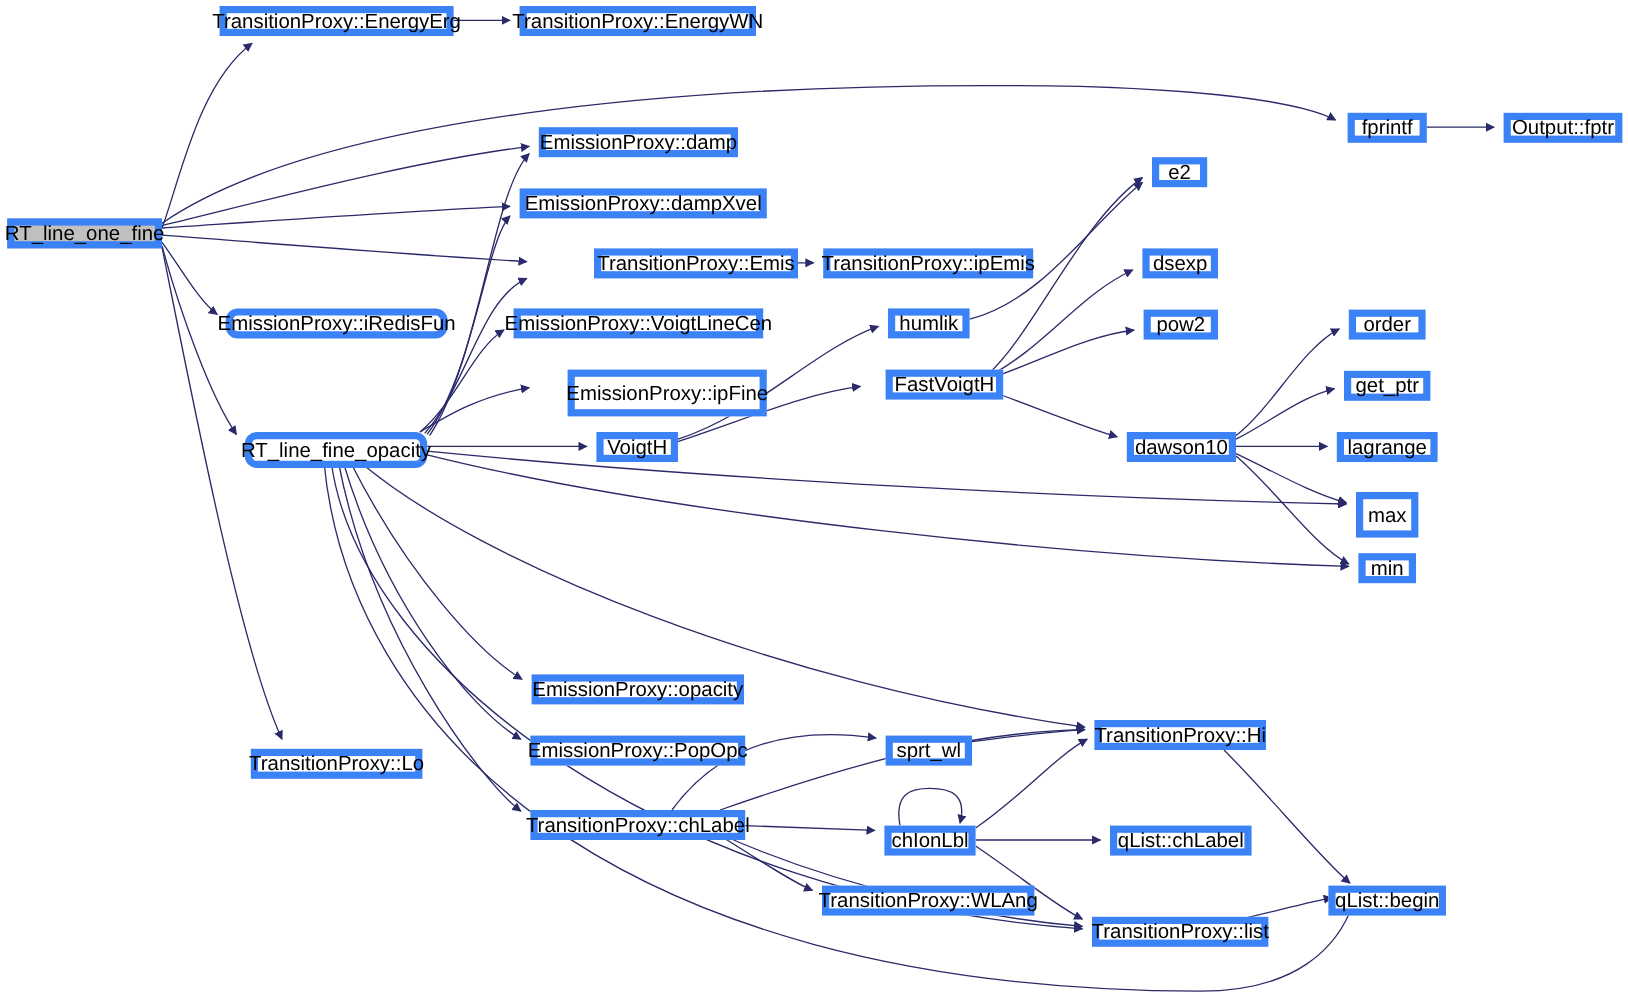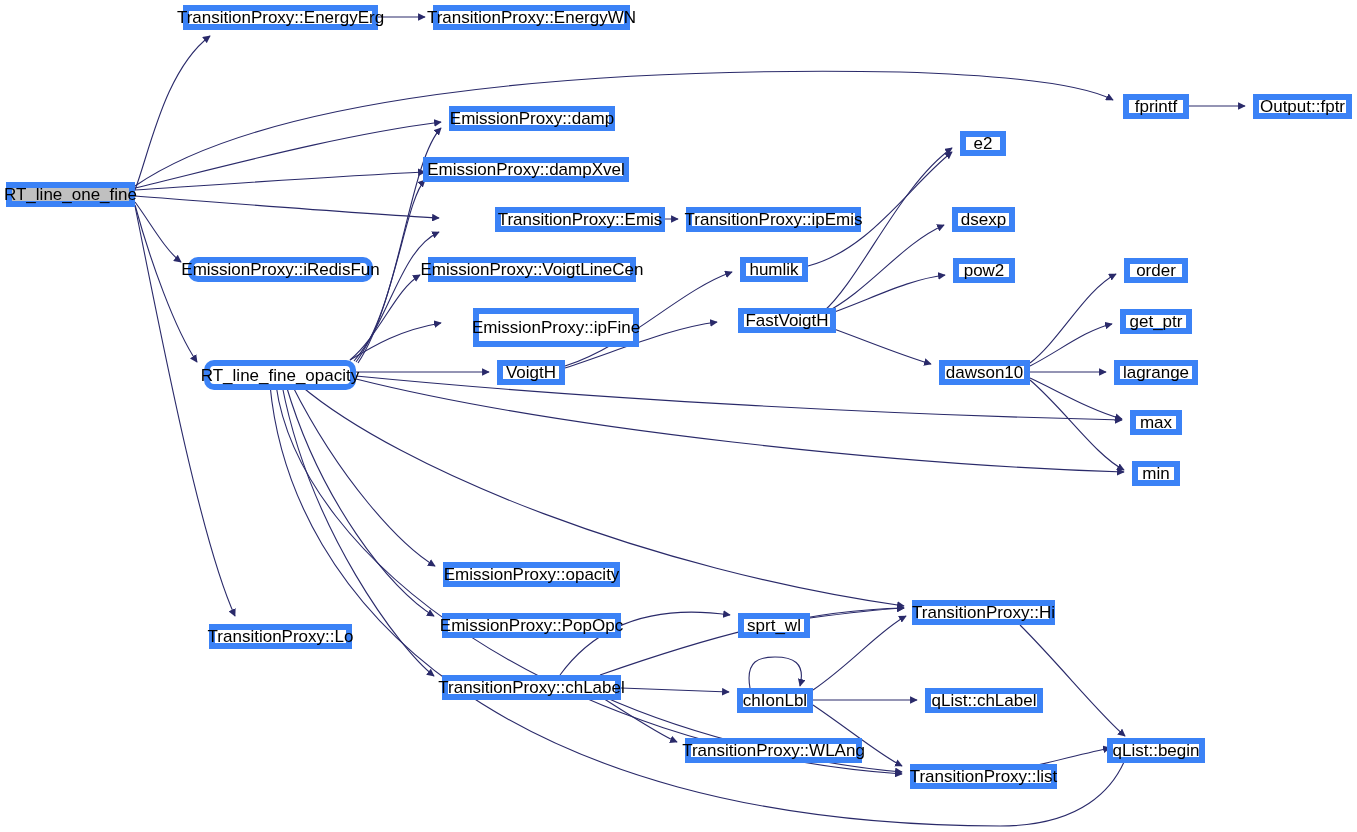--- a/index.html
+++ b/index.html
@@ -71,38 +71,38 @@
         <path d="M813,705 C850,730 880,755 902,766" fill="none" stroke="#2a2a6a" stroke-width="1.1" marker-end="url(#arrow)"></path>
         <path d="M1020,625 C1060,665 1100,715 1125,736" fill="none" stroke="#2a2a6a" stroke-width="1.1" marker-end="url(#arrow)"></path>
         <path d="M1025,768 C1060,760 1090,752 1110,748" fill="none" stroke="#2a2a6a" stroke-width="1.1" marker-end="url(#arrow)"></path>
       </g>
   </svg>
   <div id="node-layer">
       <div class="node root" style="left: 6px; top: 182px; width: 129px; height: 25px;">RT_line_one_fine</div>
       <div class="node" style="left: 183px; top: 5px; width: 195px; height: 25px;">TransitionProxy::EnergyErg</div>
       <div class="node" style="left: 433px; top: 5px; width: 197px; height: 25px;">TransitionProxy::EnergyWN</div>
       <div class="node" style="left: 449px; top: 106px; width: 166px; height: 25px;">EmissionProxy::damp</div>
-      <div class="node" style="left: 423px; top: 157px; width: 206px; height: 25px;">EmissionProxy::dampXvel</div>
+      <div class="node" style="left: 433px; top: 157px; width: 206px; height: 25px;">EmissionProxy::dampXvel</div>
       <div class="node" style="left: 447px; top: 207px; width: 170px; height: 25px; margin-left: 48px;">TransitionProxy::Emis</div>
       <div class="node" style="left: 686px; top: 207px; width: 175px; height: 25px;">TransitionProxy::ipEmis</div>
       <div class="node" style="left: 188px; top: 257px; width: 185px; height: 25px; border-radius: 10px;">EmissionProxy::iRedisFun</div>
       <div class="node" style="left: 428px; top: 257px; width: 208px; height: 25px;">EmissionProxy::VoigtLineCen</div>
       <div class="node" style="left: 449px; top: 308px; width: 166px; height: 39px; margin-left: 24px;">EmissionProxy::ipFine</div>
       <div class="node" style="left: 204px; top: 360px; width: 152px; height: 30px; border-radius: 10px;">RT_line_fine_opacity</div>
       <div class="node" style="left: 497px; top: 360px; width: 68px; height: 25px;">VoigtH</div>
       <div class="node" style="left: 740px; top: 257px; width: 68px; height: 25px;">humlik</div>
       <div class="node" style="left: 725px; top: 308px; width: 98px; height: 25px; margin-left: 13px;">FastVoigtH</div>
       <div class="node" style="left: 960px; top: 131px; width: 46px; height: 25px;">e2</div>
       <div class="node" style="left: 952px; top: 207px; width: 63px; height: 25px;">dsexp</div>
       <div class="node" style="left: 953px; top: 258px; width: 62px; height: 25px;">pow2</div>
       <div class="node" style="left: 939px; top: 360px; width: 91px; height: 25px;">dawson10</div>
       <div class="node" style="left: 1124px; top: 258px; width: 64px; height: 25px;">order</div>
       <div class="node" style="left: 1120px; top: 309px; width: 72px; height: 25px;">get_ptr</div>
       <div class="node" style="left: 1114px; top: 360px; width: 84px; height: 25px;">lagrange</div>
-      <div class="node" style="left: 1130px; top: 410px; width: 52px; height: 25px;">max</div>
+      <div class="node" style="left: 1130px; top: 410px; width: 52px; height: 38px;">max</div>
       <div class="node" style="left: 1132px; top: 461px; width: 48px; height: 25px;">min</div>
       <div class="node" style="left: 1123px; top: 94px; width: 66px; height: 25px;">fprintf</div>
       <div class="node" style="left: 1253px; top: 94px; width: 99px; height: 25px;">Output::fptr</div>
       <div class="node" style="left: 443px; top: 562px; width: 177px; height: 25px;">EmissionProxy::opacity</div>
       <div class="node" style="left: 442px; top: 613px; width: 179px; height: 25px;">EmissionProxy::PopOpc</div>
       <div class="node" style="left: 209px; top: 624px; width: 143px; height: 25px;">TransitionProxy::Lo</div>
       <div class="node" style="left: 442px; top: 675px; width: 179px; height: 25px;">TransitionProxy::chLabel</div>
       <div class="node" style="left: 738px; top: 613px; width: 72px; height: 25px;">sprt_wl</div>
       <div class="node" style="left: 737px; top: 688px; width: 76px; height: 25px; text-align: right;">chIonLbl</div>
       <div class="node" style="left: 925px; top: 688px; width: 118px; height: 25px;">qList::chLabel</div>

